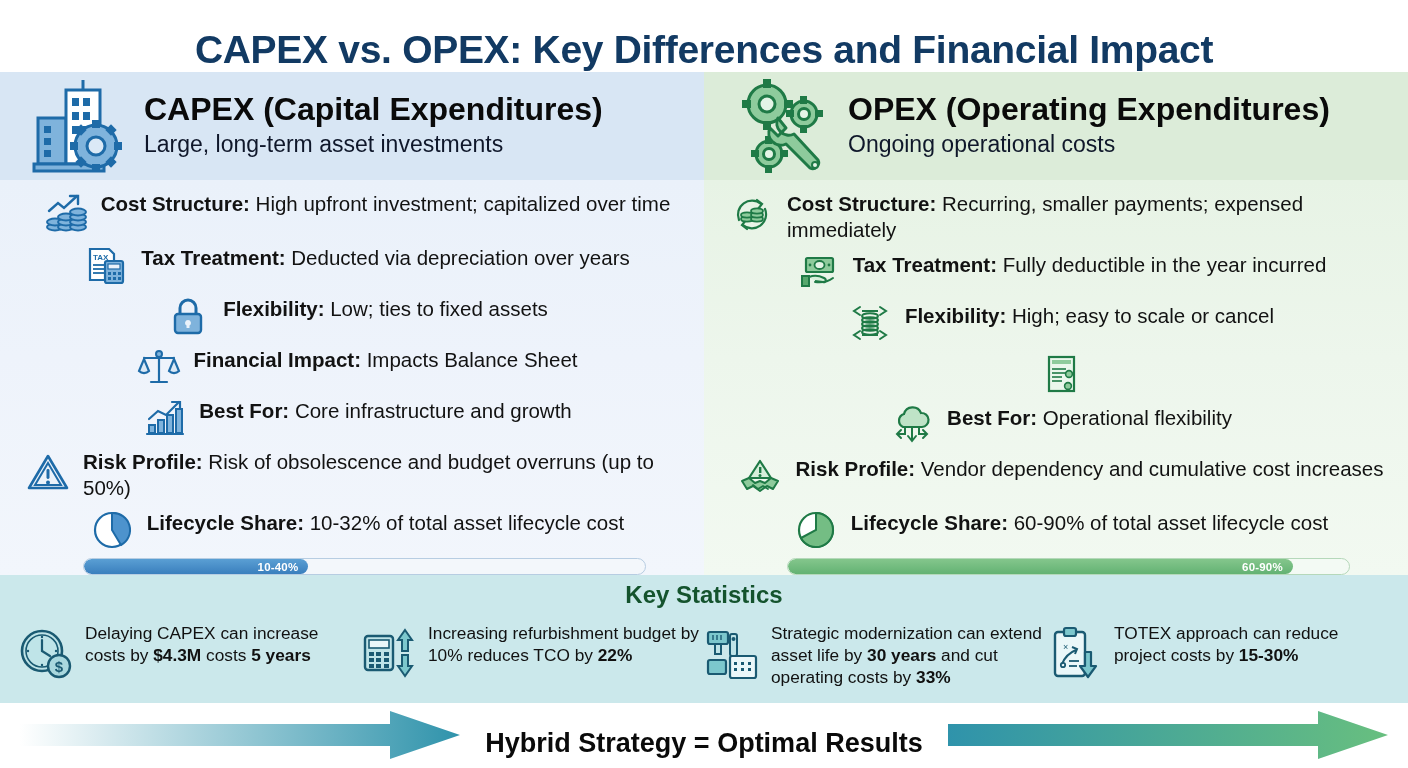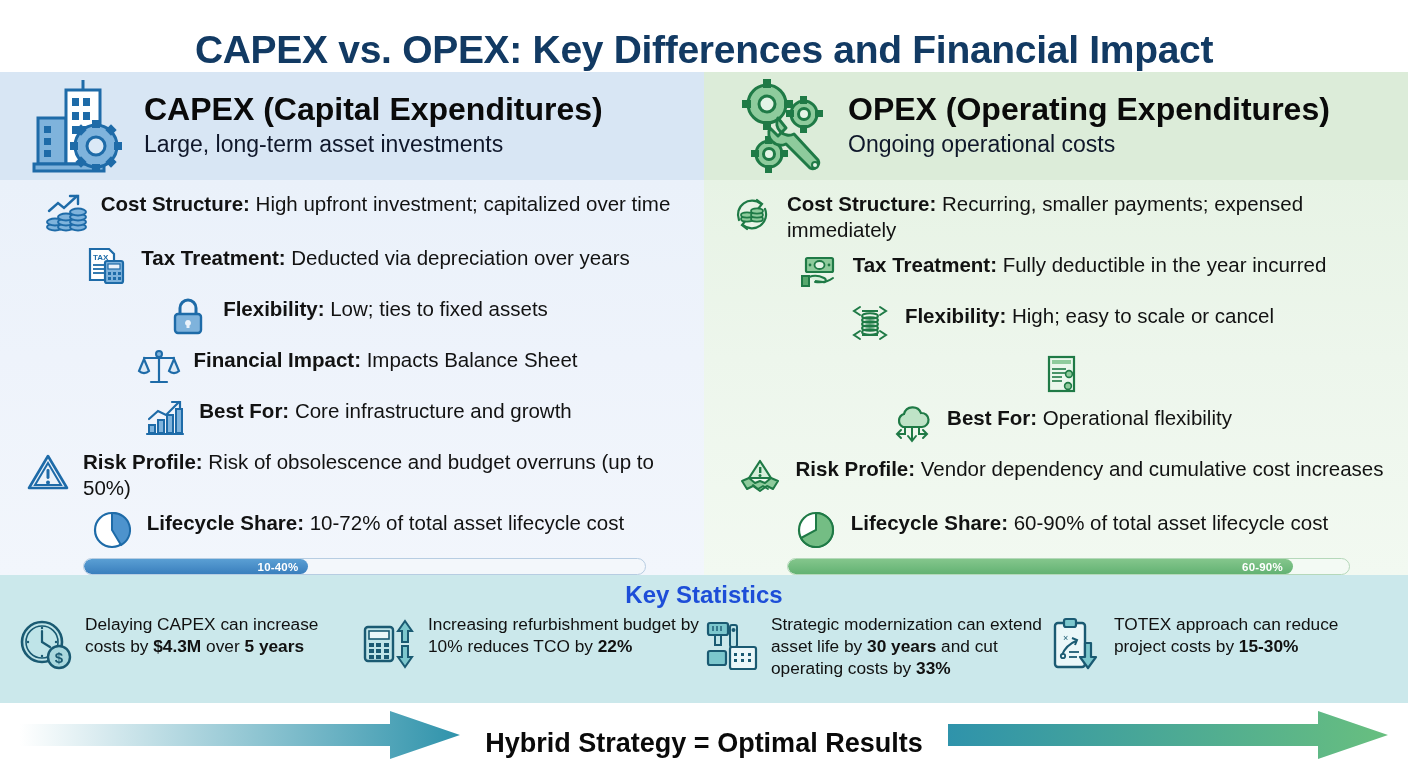--- a/index.html
+++ b/index.html
@@ -70,21 +70,21 @@
   .capex-fill { background: linear-gradient(180deg,#5a9fd4,#3a7fbd); }
   .opex-fill  { background: linear-gradient(180deg,#84c68c,#63b273); }
   .bar-label { font-size: 11.5px; font-weight:bold; color:#ffffff; letter-spacing:0.2px; }
 
   
   .stats {
     height: 128px;
     background: #cbe8eb;
     padding-top: 6px;
   }
-  .stats-title { text-align:center; font-size: 24px; font-weight:bold; color:#1d4ed8; margin-bottom:5px; }
+  .stats-title { text-align:center; font-size: 24px; font-weight:bold; color:#14532d; margin-bottom:14px; }
   .stats-row { display:flex; padding: 0 18px; }
   .stat { display:flex; align-items:flex-start; gap: 11px; width: 25%; }
   .stat .sicon { width: 56px; height: 58px; flex:0 0 56px; margin-top:1px;}
   .stat .stext { font-size: 17.3px; line-height:1.26; color:#111; }
   .stat .stext b { font-weight: bold; }
 
   
   .footer { height: 65px; position:relative; background:#ffffff; }
   .footer .arrow-left, .footer .arrow-right { position:absolute; top:8px; height:48px; }
   .footer .arrow-left { left: 20px; width: 440px; }
@@ -261,21 +261,21 @@
           </div>
         </div>
 
         <div class="feature">
           <svg class="ficon" viewBox="0 0 44 44">
             <circle cx="22" cy="22" r="17" fill="#ffffff" stroke="#1e6ba8" stroke-width="2.2"></circle>
             <path d="M22 22 L22 5 A17 17 0 0 1 31 37 Z" fill="#4d93cd" stroke="#1e6ba8" stroke-width="2"></path>
           </svg>
           <div class="ftext">
             <b>Lifecycle Share:</b>
-            <span>10-72% of total asset lifecycle cost</span>
+            <span>10-32% of total asset lifecycle cost</span>
           </div>
         </div>
 
         <div class="bar-wrap">
           <div class="bar-track">
             <div class="bar-fill capex-fill" id="capex-fill" style="width: 40%;">
               <span class="bar-label">10-40%</span>
             </div>
           </div>
         </div>
@@ -470,21 +470,21 @@
           <g fill="#1a5a72">
               <circle cx="24" cy="13" r="1.2"></circle>
               <circle cx="38" cy="27" r="1.2"></circle>
               <circle cx="24" cy="41" r="1.2"></circle>
               <circle cx="10" cy="27" r="1.2"></circle>
             </g>
           <circle cx="41" cy="42" r="11" fill="#a9d8de" stroke="#1a5a72" stroke-width="2.4"></circle>
           <text x="41" y="48" font-size="15" font-weight="bold" fill="#1a5a72" text-anchor="middle" font-family="Liberation Sans, sans-serif">$</text>
         </svg>
         <div class="stext">
-          <span>Delaying CAPEX can increase costs by </span><b>$4.3M</b><span> over </span><b>5 years</b>
+          <span>Delaying CAPEX can increase costs by </span><b>$4.3M</b><span> costs </span><b>5 years</b>
         </div>
       </div>
 
       <div class="stat">
         <svg class="sicon" viewBox="0 0 56 58">
           <rect x="4" y="12" width="28" height="34" rx="3" fill="#bfe4e8" stroke="#1a5a72" stroke-width="2.4"></rect>
           <rect x="8" y="16" width="20" height="8" fill="#eaf7f9" stroke="#1a5a72" stroke-width="1.6"></rect>
           <g fill="#1a5a72">
             <rect x="8" y="28" width="5" height="4"></rect>
               <rect x="15" y="28" width="5" height="4"></rect>

